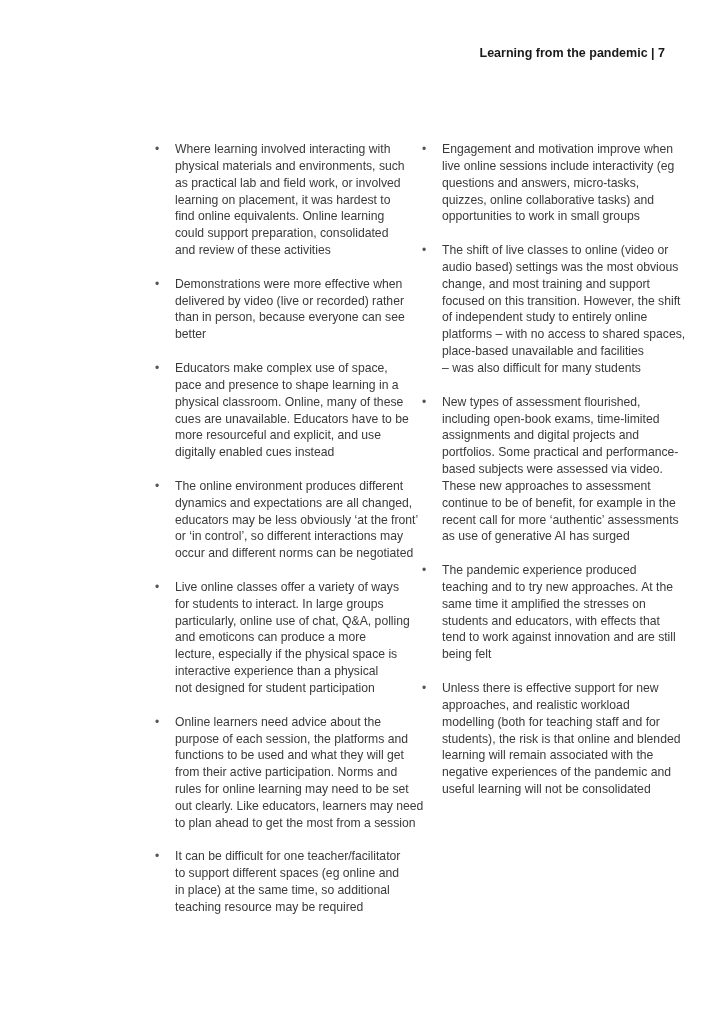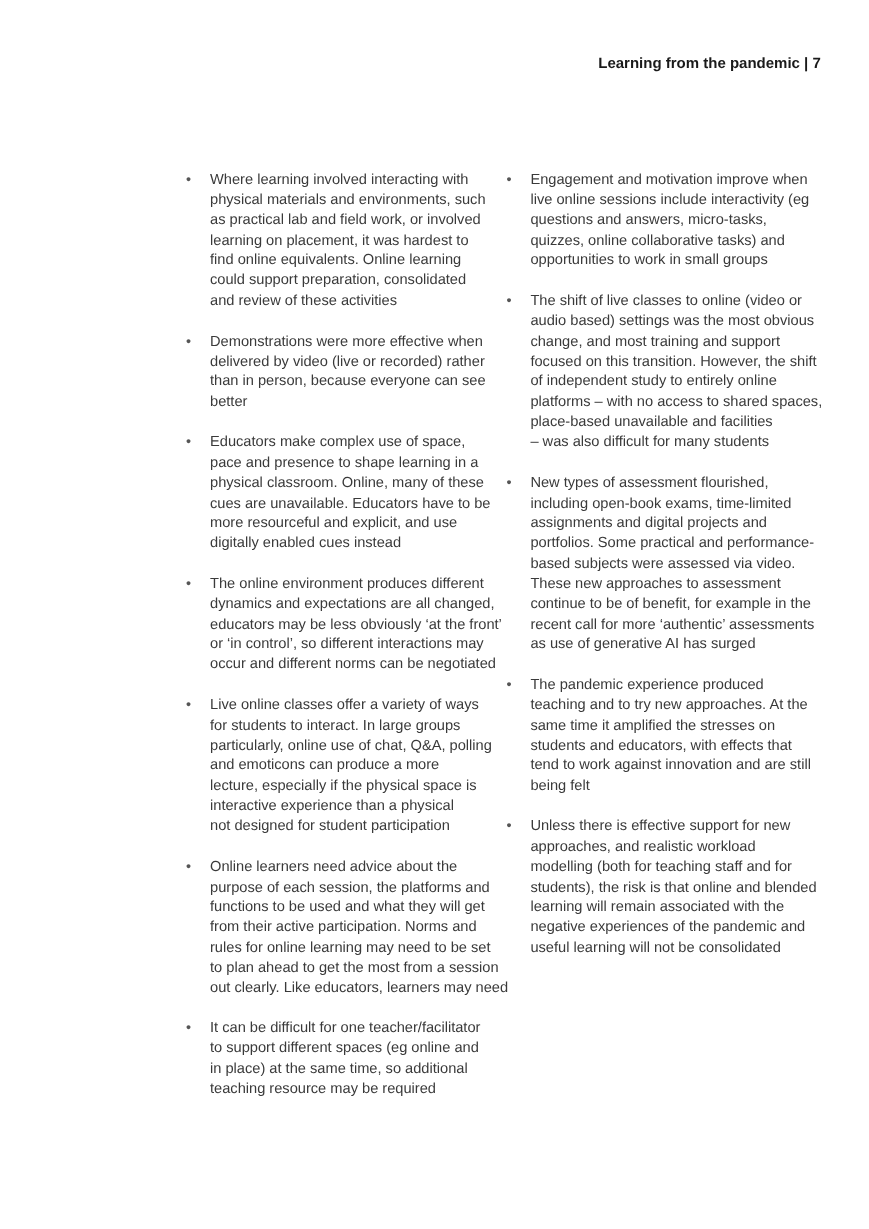--- a/index.html
+++ b/index.html
@@ -2,21 +2,21 @@
 <html><head>
   <meta charset="utf-8">
   <style>
     html, body { margin: 0; padding: 0; background: #ffffff; }
     body {
       width: 724px; height: 1024px; position: relative; overflow: hidden;
       font-family: "Liberation Sans", "DejaVu Sans", sans-serif;
       color: #3a3a3a;
     }
     .header {
-      position: absolute; top: 46px; right: 40px;
+      position: absolute; top: 46px; right: 59px;
       font-size: 12.5px; font-weight: bold; color: #1a1a1a;
       letter-spacing: 0px;
       margin-left: 40px;
     }
     .col {
       position: absolute; top: 141px;
       font-size: 12.2px; line-height: 16.85px;
     }
     .col-left { left: 155px; width: 250px; }
     .col-right { left: 422px; width: 260px; }
@@ -79,22 +79,22 @@
       <span class="line">interactive experience than a physical</span>
       <span class="line">not designed for student participation</span>
     </div>
     <div class="bullet-item">
       <span class="bullet">•</span>
       <span class="line">Online learners need advice about the</span>
       <span class="line">purpose of each session, the platforms and</span>
       <span class="line">functions to be used and what they will get</span>
       <span class="line">from their active participation. Norms and</span>
       <span class="line">rules for online learning may need to be set</span>
+      <span class="line">out clearly. Like educators, learners may need</span>
       <span class="line">to plan ahead to get the most from a session</span>
-      <span class="line">out clearly. Like educators, learners may need</span>
     </div>
     <div class="bullet-item">
       <span class="bullet">•</span>
       <span class="line">It can be difficult for one teacher/facilitator</span>
       <span class="line">to support different spaces (eg online and</span>
       <span class="line">in place) at the same time, so additional</span>
       <span class="line">teaching resource may be required</span>
     </div>
   </div>
 <div class="col col-right" id="col-right">

